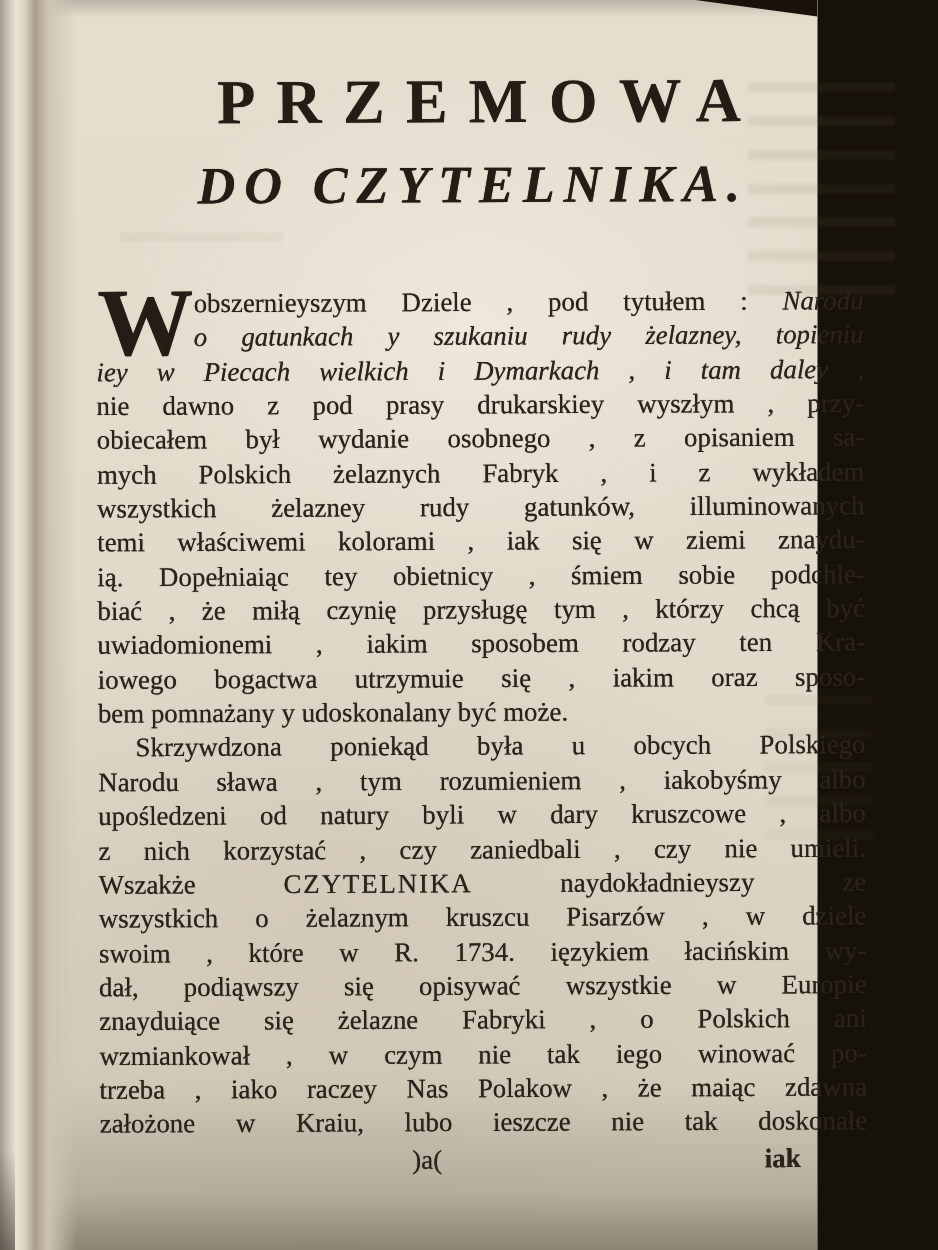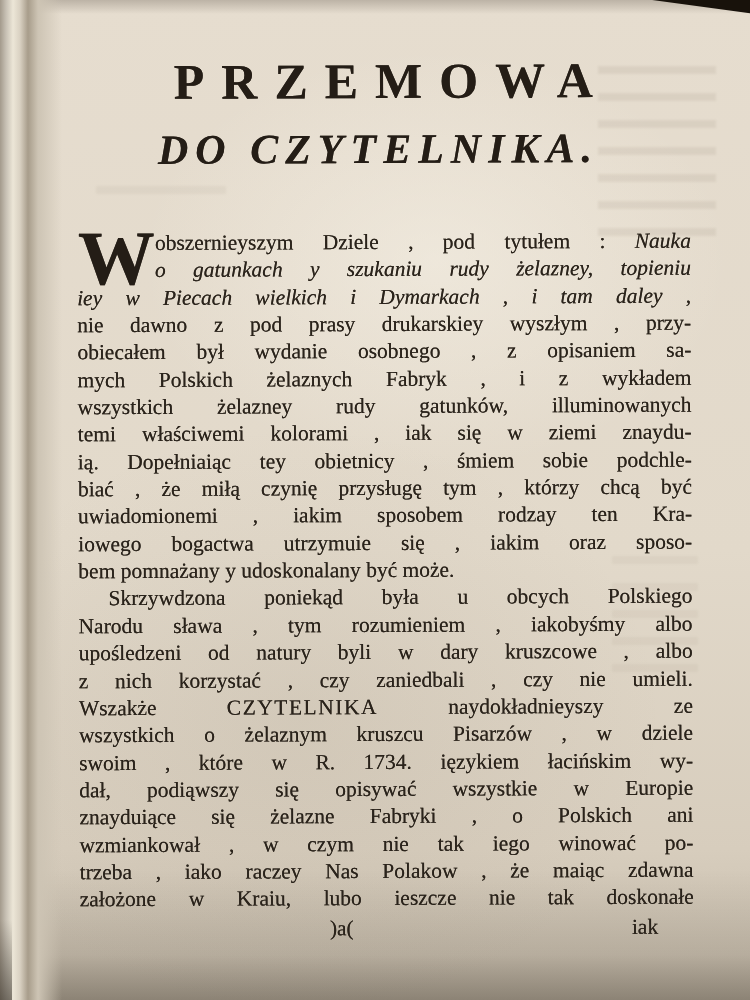--- a/index.html
+++ b/index.html
@@ -1,18 +1,18 @@
 <!DOCTYPE html>
 <html><head>
 <meta charset="utf-8">
 <style>
   html,body{margin:0;padding:0;}
   body{width:750px;height:1000px;overflow:hidden;background:#171209;
        font-family:"Liberation Serif","DejaVu Serif",serif;}
-  .photo{position:relative;width:750px;height:1000px;}
+  .photo{position:relative;width:654px;height:1000px;}
 
   
   .page-surface{position:absolute;inset:0;
     background:
       linear-gradient(to right,#a39a8c 0,#c7c0b4 6px,#ece6d7 13px,#d9d1c2 20px,#a89d8b 28px,#cdc4b4 38px,rgba(224,218,205,0) 62px),
       linear-gradient(to bottom,rgba(64,54,44,.25) 0,rgba(64,54,44,0) 14px),
       linear-gradient(to top,rgba(86,78,66,.50) 0,rgba(86,78,66,.16) 45px,rgba(86,78,66,0) 130px),
       radial-gradient(ellipse 420px 300px at 58% 26%,rgba(250,246,236,.45),rgba(250,246,236,0) 70%),
       radial-gradient(ellipse 520px 420px at 40% 72%,rgba(130,118,100,.10),rgba(130,118,100,0) 70%),
       linear-gradient(to bottom,#e6ddcf 0%,#e2d9ca 55%,#d7cdbd 85%,#c3b9a9 100%);}
@@ -46,42 +46,42 @@
     font-size:21.5px;line-height:27.35px;}
   .tline{height:27.35px;text-align:justify;text-align-last:justify;}
   .tline.after-drop{padding-left:78px;}
   .tline.indent{text-indent:30px;}
   .tline.no-just{text-align-last:left;}
   .it{font-style:italic;}
   .ls{letter-spacing:1.5px;}
 
   .footer{position:absolute;left:78px;top:916px;width:614px;height:30px;font-size:21.5px;}
   .sig{position:absolute;left:250px;}
-  .catch{position:absolute;left:552px;}
+  .catch{position:absolute;left:532px;font-weight:bold;}
 </style>
 </head>
 <body>
 
 <div class="photo">
   <div class="page-surface"></div>
   <div class="corner-tr"></div>
   <div class="corner-bl"></div>
 
   <div class="ghost ghost-1"></div>
   <div class="ghost ghost-2"></div>
   <div class="ghost ghost-3"></div>
 
   <div class="content">
     <div class="title">PRZEMOWA</div>
     <div class="subtitle">DO CZYTELNIKA.</div>
 
     <div class="dropcap">W</div>
 
     <div class="text-block" id="text-block">
-        <div class="tline after-drop"><span>obszernieyszym Dziele , pod tytułem : </span><span class="it">Nauka</span></div>
+        <div class="tline after-drop"><span>obszernieyszym Dziele , pod tytułem : </span><span class="it">Narodu</span></div>
         <div class="tline after-drop"><span class="it">o gatunkach y szukaniu rudy żelazney, topieniu</span></div>
         <div class="tline"><span class="it">iey w Piecach wielkich i Dymarkach , i tam daley ,</span></div>
         <div class="tline"><span>nie dawno z pod prasy drukarskiey wyszłym , przy-</span></div>
         <div class="tline"><span>obiecałem był wydanie osobnego , z opisaniem sa-</span></div>
         <div class="tline"><span>mych Polskich żelaznych Fabryk , i z wykładem</span></div>
         <div class="tline"><span>wszystkich żelazney rudy gatunków, illuminowanych</span></div>
         <div class="tline"><span>temi właściwemi kolorami , iak się w ziemi znaydu-</span></div>
         <div class="tline"><span>ią. Dopełniaiąc tey obietnicy , śmiem sobie podchle-</span></div>
         <div class="tline"><span>biać , że miłą czynię przysługę tym , którzy chcą być</span></div>
         <div class="tline"><span>uwiadomionemi , iakim sposobem rodzay ten Kra-</span></div>

